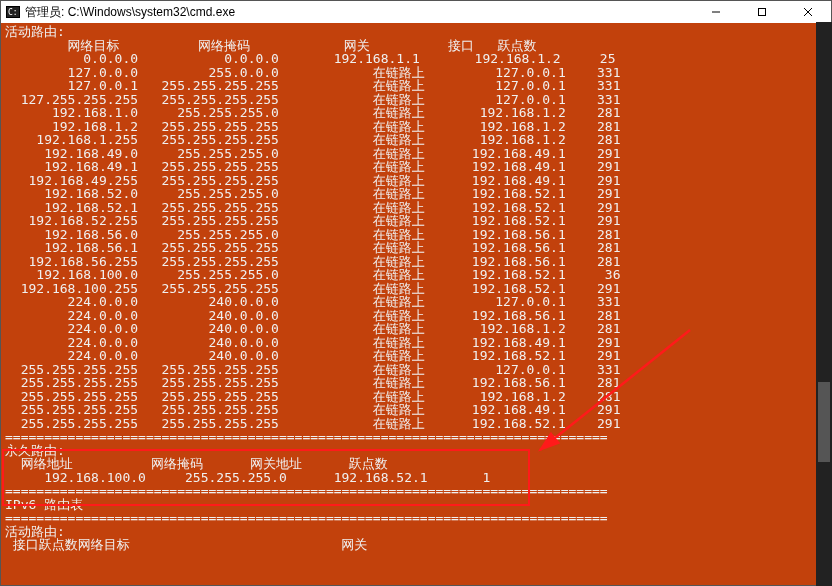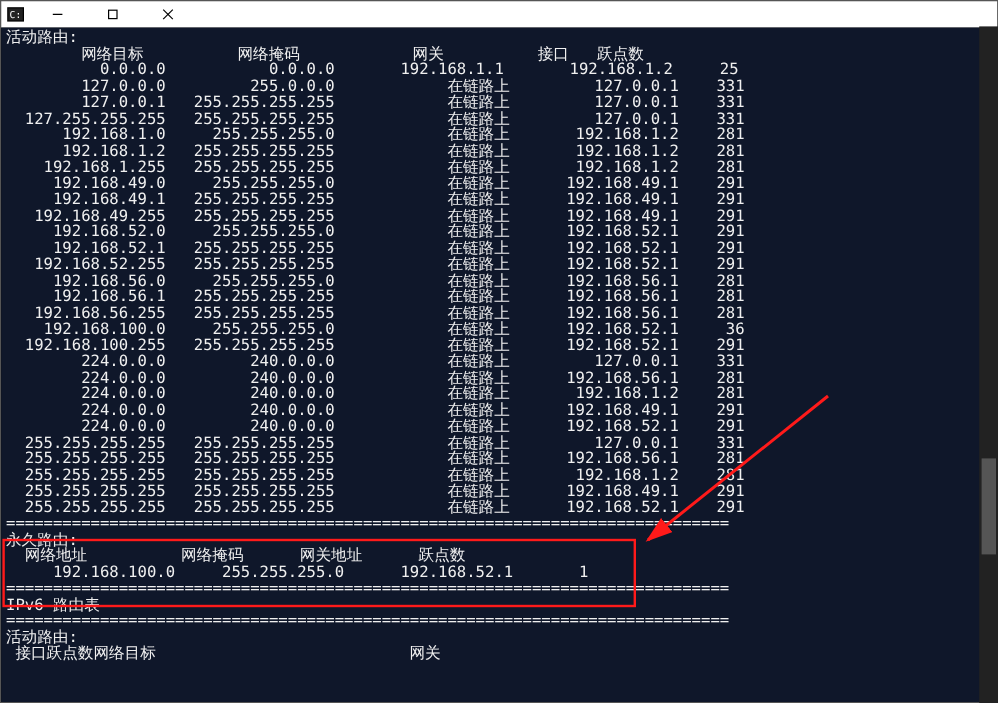--- a/index.html
+++ b/index.html
@@ -52,21 +52,21 @@
     height: 100%;
     display: flex;
     align-items: center;
     justify-content: center;
     font-size: 12px;
     color: #000;
   }
   .win-btn svg { width: 10px; height: 10px; }
   .term {
     flex: 1;
-    background: #0f172a;
+    background: #c2410c;
     color: #f0f0f0;
     font-family: "NSimSun","SimSun","Consolas",monospace;
     font-size: 13px;
     line-height: 13.5px;
     padding: 2px 4px 0 4px;
     white-space: pre;
     overflow: hidden;
     position: relative;
   }
   .term .line { white-space: pre; }
@@ -102,20 +102,21 @@
 <div class="window">
 
   <div class="titlebar">
     <span class="icon">
       <svg viewBox="0 0 16 16">
           <rect x="1" y="2" width="14" height="12" fill="#000"></rect>
           <rect x="2" y="3" width="12" height="10" fill="#222"></rect>
           <text x="3" y="11" font-size="8" fill="#fff" font-family="monospace">C:</text>
         </svg>
     </span>
+    <span class="title">管理员: C:\Windows\system32\cmd.exe</span>
     <div class="win-controls">
       <div class="win-btn">
         <svg viewBox="0 0 10 10">
             <line x1="1" y1="5" x2="9" y2="5" stroke="#000" stroke-width="1"></line>
           </svg>
       </div>
       <div class="win-btn">
         <svg viewBox="0 0 10 10">
             <rect x="1.5" y="1.5" width="7" height="7" fill="none" stroke="#000" stroke-width="1"></rect>
           </svg>

